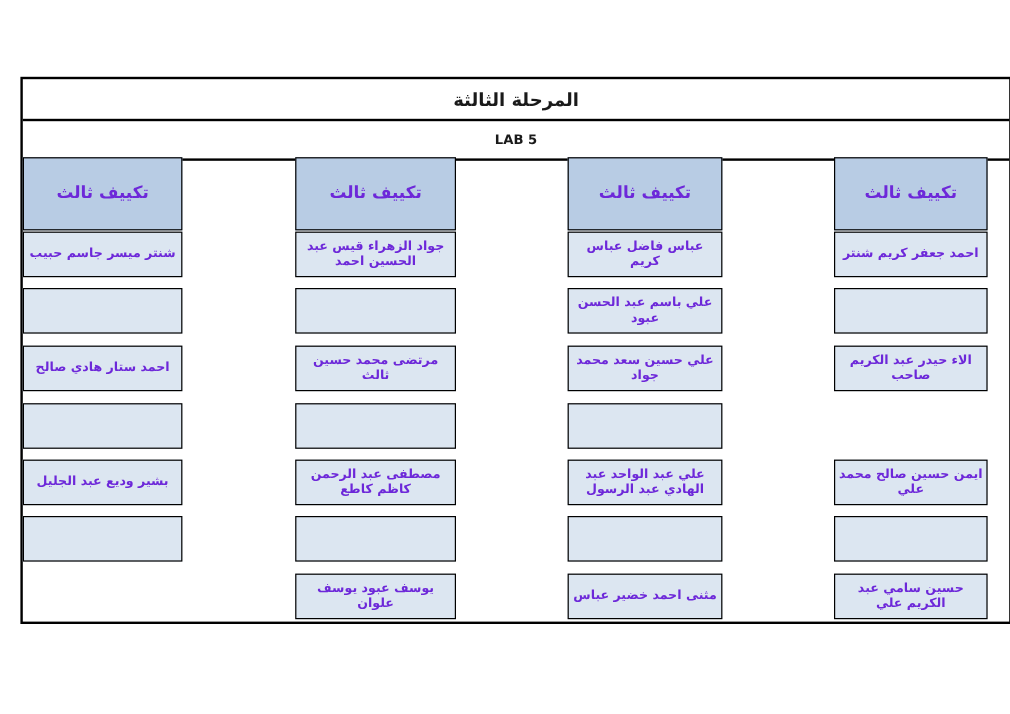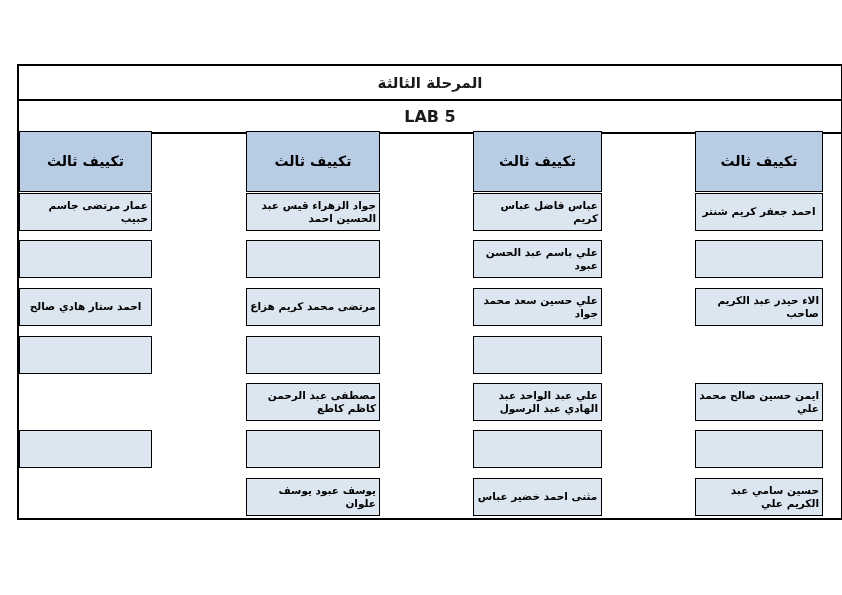--- a/index.html
+++ b/index.html
@@ -18,30 +18,31 @@
     box-sizing:border-box;
   }
   .title-row{
     height:33px;border-bottom:2px solid #000;
     display:flex;align-items:center;justify-content:center;
     font-size:15px;font-weight:bold;color:#1a1a1a;
   }
   .lab-row{
     height:31px;border-bottom:2px solid #000;
     display:flex;align-items:center;justify-content:center;
-    font-size:16px;font-weight:bold;color:#1a1a1a;
+    font-size:11px;font-weight:bold;color:#1a1a1a;
   }
   
   .cell{
     position:absolute;
     box-sizing:border-box;
     border:1.5px solid #000;
     background:#dce6f1;
     display:flex;align-items:center;justify-content:center;
-    font-size:10.5px;font-weight:bold;color:#000000;
+    text-align:center;
+    font-size:10.5px;font-weight:bold;color:#6d28d9;
     line-height:1.25;
     padding:18px 3px;
     height:33px;
     overflow:hidden;
   }
   .hdr{
     top:131px;height:61px;
     background:#b8cce4;
     font-size:14px;
   }
@@ -58,30 +59,31 @@
 <body>
 
 <div class="page">
 
   <div class="outer">
     <div class="title-row" dir="rtl">المرحلة الثالثة</div>
     <div class="lab-row" dir="ltr">LAB 5</div>
   </div>
 
   <div class="cell hdr col-a" dir="rtl">تكييف ثالث</div>
-  <div class="cell col-a r1" dir="rtl">عمار مرتضى جاسم حبيب</div>
+  <div class="cell col-a r1" dir="rtl">شنتر ميسر جاسم حبيب</div>
   <div class="cell col-a r2" dir="rtl"></div>
   <div class="cell col-a r3" dir="rtl">احمد ستار هادي صالح</div>
   <div class="cell col-a r4" dir="rtl"></div>
+  <div class="cell col-a r5" dir="rtl">بشير وديع عبد الجليل</div>
   <div class="cell col-a r6" dir="rtl"></div>
 
   <div class="cell hdr col-b" dir="rtl">تكييف ثالث</div>
   <div class="cell col-b r1" dir="rtl">جواد الزهراء قيس عبد الحسين احمد</div>
   <div class="cell col-b r2" dir="rtl"></div>
-  <div class="cell col-b r3" dir="rtl">مرتضى محمد كريم هزاع</div>
+  <div class="cell col-b r3" dir="rtl">مرتضى محمد حسين ثالث</div>
   <div class="cell col-b r4" dir="rtl"></div>
   <div class="cell col-b r5" dir="rtl">مصطفى عبد الرحمن كاظم كاطع</div>
   <div class="cell col-b r6" dir="rtl"></div>
   <div class="cell col-b r7" dir="rtl">يوسف عبود يوسف علوان</div>
 
   <div class="cell hdr col-c" dir="rtl">تكييف ثالث</div>
   <div class="cell col-c r2" dir="rtl">علي باسم عبد الحسن عبود</div>
   <div class="cell col-c r1" dir="rtl">عباس فاضل عباس كريم</div>
   <div class="cell col-c r3" dir="rtl">علي حسين سعد محمد جواد</div>
   <div class="cell col-c r4" dir="rtl"></div>

